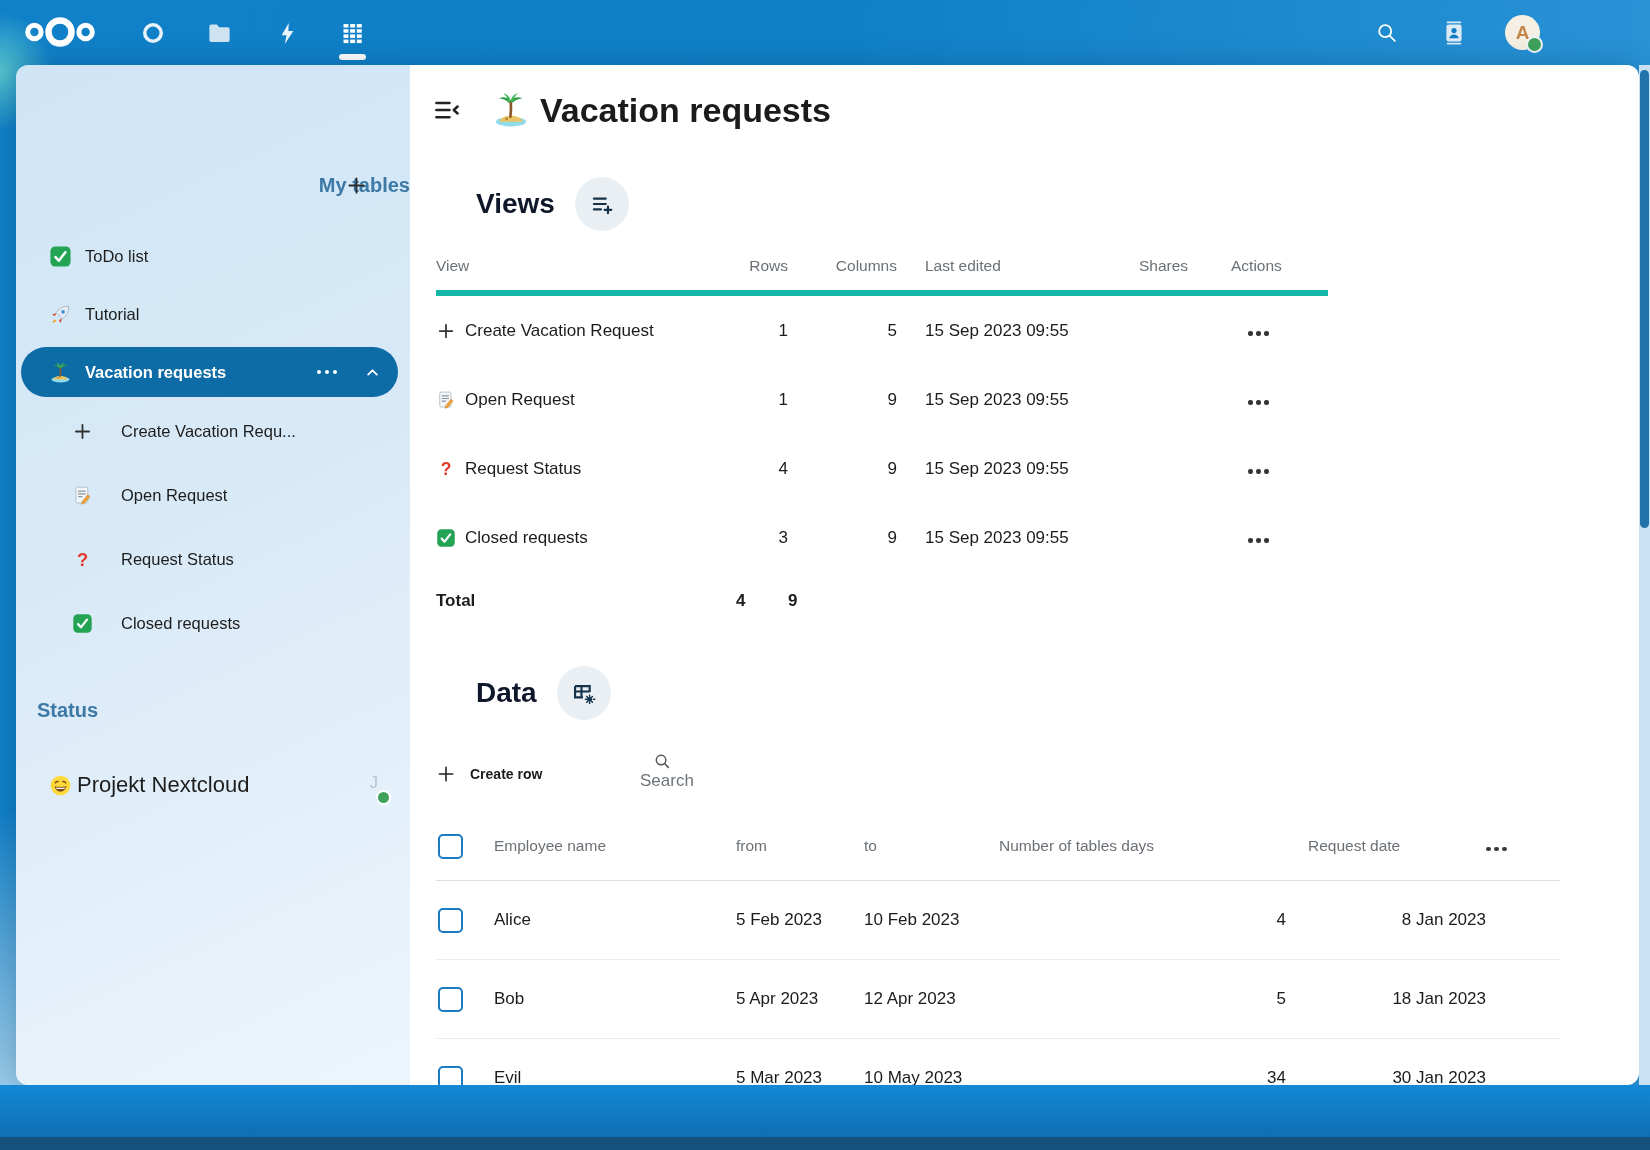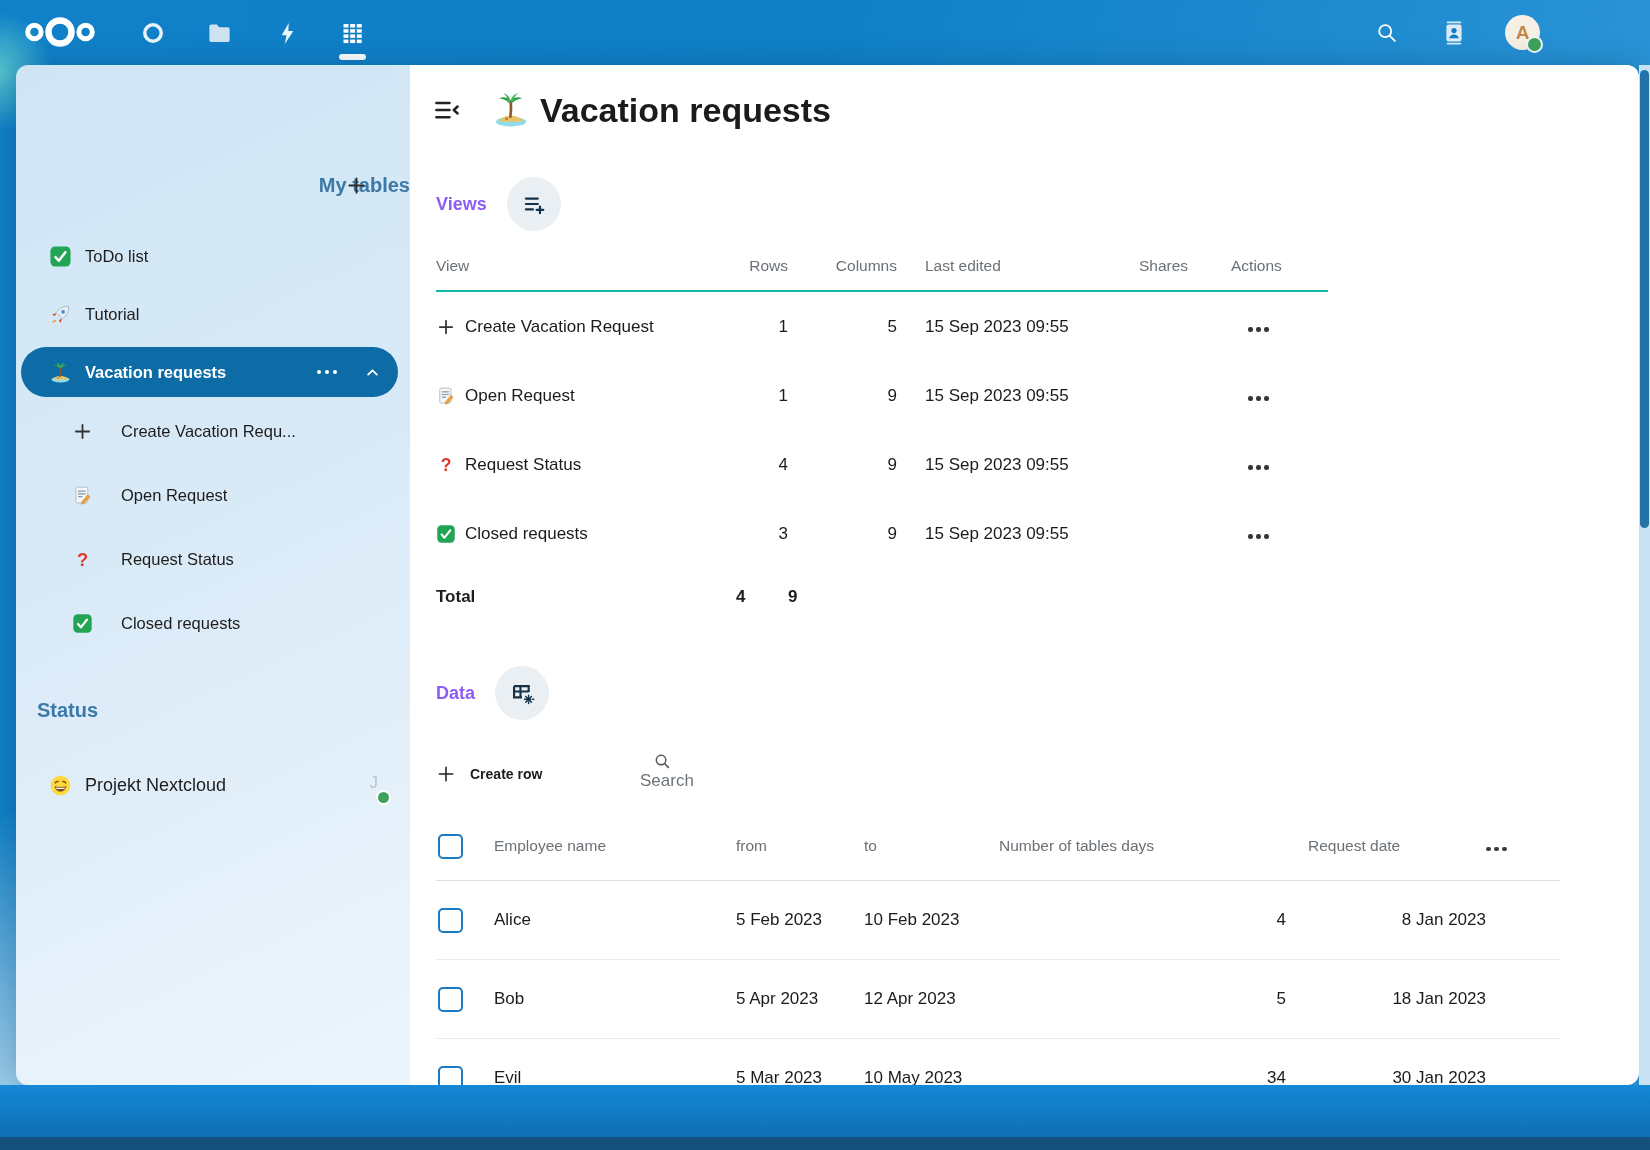--- a/index.html
+++ b/index.html
@@ -46,41 +46,41 @@
   .side-item.selected{background:#0d6ba5;}
   .side-item.selected .item-label{color:#fff;font-weight:600;}
   .side-item .item-actions{margin-left:auto;display:flex;align-items:center;gap:26px;margin-right:16px;}
   .side-child{position:absolute;left:5px;right:12px;height:50px;display:flex;align-items:center;cursor:pointer;gap:16px;}
   .side-child .item-icon{width:21px;height:21px;margin-left:51px;flex:none;}
   .side-child .item-icon svg{width:100%;height:100%;display:block;}
   .side-child .item-label{margin-left:12px;font-size:16.5px;color:#1d1d1d;white-space:nowrap;}
   .shared-item{position:absolute;left:5px;right:12px;height:50px;display:flex;align-items:center;cursor:pointer;}
   .shared-item .item-icon{width:23px;height:23px;margin-left:28px;flex:none;}
   .shared-item .item-icon svg{width:100%;height:100%;display:block;}
-  .shared-item .item-label{margin-left:13px;font-size:18px;color:#1d1d1d;}
+  .shared-item .item-label{margin-left:5px;font-size:22px;color:#1d1d1d;}
   .owner-badge{position:absolute;right:20px;top:13px;color:#b6c6d2;font-size:17px;}
   .owner-dot{position:absolute;right:7px;top:30px;width:11px;height:11px;border-radius:50%;background:#3fa15c;border:2px solid #fff;}
   .dots{display:inline-flex;gap:3.5px;align-items:center;cursor:pointer;}
   .dots i{width:4.5px;height:4.5px;border-radius:50%;background:currentColor;display:block;}
   
   .main{flex:1;background:#fff;position:relative;color:#1d1d1d;}
   .main-header{position:absolute;left:22px;top:20px;height:50px;display:flex;align-items:center;}
   .collapse-btn{width:30px;height:30px;cursor:pointer;flex:none;}
   .title-icon{width:38px;height:38px;margin-left:30px;flex:none;}
   .title-icon svg{width:100%;height:100%;display:block;}
   .page-title{font-size:34px;font-weight:bold;color:#1b1b1b;margin-left:10px;white-space:nowrap;}
   .section-heading{position:absolute;left:26px;display:flex;align-items:center;gap:20px;height:56px;}
-  .section-heading .h-label{font-size:18px;font-weight:bold;color:#8b5cf6;}
+  .section-heading .h-label{font-size:28px;font-weight:bold;color:#0f172a;margin-left:40px;}
   .views-heading{top:111px;}
   .data-heading{top:600px;}
   .circle-btn{width:54px;height:54px;border-radius:50%;background:#e9eff3;display:flex;align-items:center;justify-content:center;cursor:pointer;}
   
   .views-table{position:absolute;left:26px;top:177px;width:892px;}
   .v-grid{display:grid;grid-template-columns:300px 52px 109px 216px 90px 95px;align-items:center;}
-  .v-head{height:48px;border-bottom:2px solid #14b8a6;color:#6b7176;font-size:15.5px;}
+  .v-head{height:48px;border-bottom:6px solid #14b8a6;color:#6b7176;font-size:15.5px;}
   .v-head .c-rows,.v-head .c-cols{text-align:right;}
   .c-last{padding-left:28px;}
   .c-shares{padding-left:26px;}
   .c-actions{padding-left:28px;}
   .v-row{height:69px;font-size:17px;color:#1b1b1b;}
   .v-row .c-rows,.v-row .c-cols{text-align:right;}
   .v-name{display:flex;align-items:center;gap:9px;}
   .v-name .row-icon{width:20px;height:20px;flex:none;}
   .v-name .row-icon svg{width:100%;height:100%;display:block;}
   .v-row .c-actions .dots{margin-left:17px;color:#333;}

